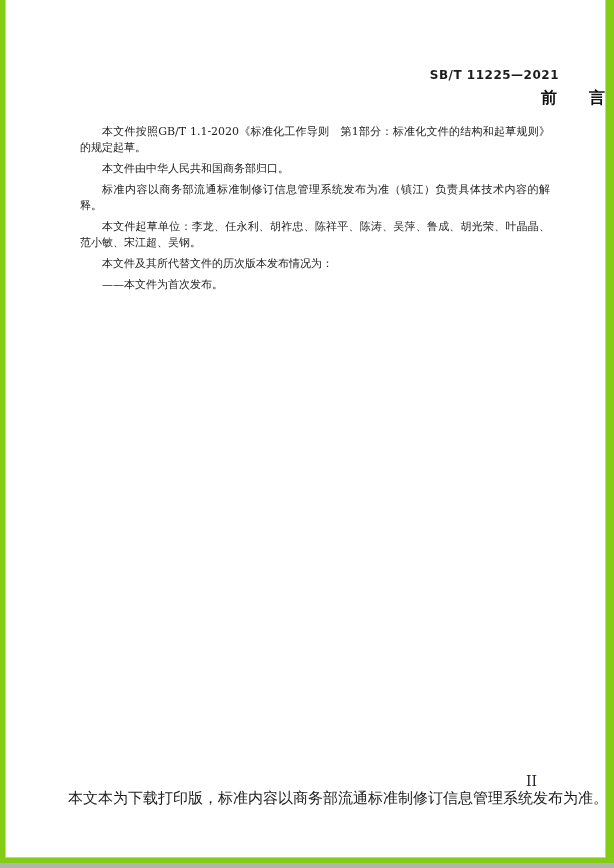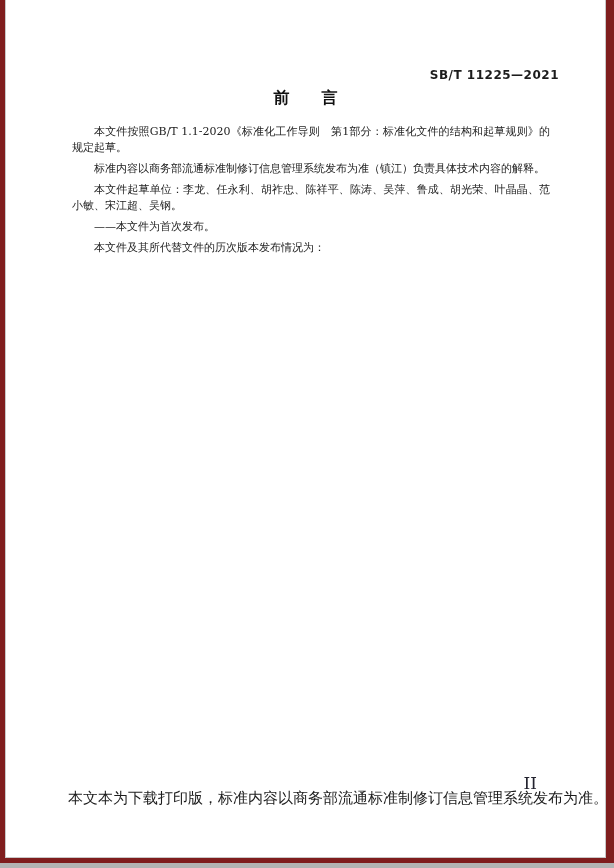--- a/index.html
+++ b/index.html
@@ -8,21 +8,21 @@
     background: #ffffff;
     width: 614px;
     height: 868px;
     overflow: hidden;
     font-family: "DejaVu Serif", "Liberation Serif", serif;
   }
   .canvas {
     position: relative;
     width: 614px;
     height: 868px;
-    background: #7f1d1d;
+    background: #84cc16;
   }
   .page {
     position: absolute;
     left: 5px;
     top: -3px;
     width: 601px;
     height: 861px;
     background: #ffffff;
     border: 1px solid #c8c8c8;
     box-sizing: border-box;
@@ -36,55 +36,55 @@
     font-size: 12px;
     letter-spacing: 0.5px;
     color: #1c1c1c;
     white-space: nowrap;
   }
   .title {
     position: absolute;
     top: 90px;
     left: 0;
     width: 100%;
-    text-align: center;
+    text-align: right;
     font-family: "DejaVu Sans", "Liberation Sans", sans-serif;
     font-weight: bold;
     font-size: 16px;
     color: #111111;
     white-space: pre;
   }
   .body-text {
     position: absolute;
     top: 126px;
     left: 62px;
     width: 482px;
     font-size: 11px;
     line-height: 16px;
     color: #1c1c1c;
     text-align: justify;
   }
   .body-text p {
-    margin: 0 0 5px 4px;
+    margin: 0 0 5px 12px;
     text-indent: 2em;
   }
   .footer-note {
     position: absolute;
     left: 62px;
     top: 791px;
     font-size: 15px;
     color: #1c1c1c;
     white-space: nowrap;
   }
   .page-number {
     position: absolute;
     right: 68px;
     top: 775px;
     font-family: "DejaVu Serif", "Liberation Serif", serif;
-    font-size: 17px;
+    font-size: 14px;
     color: #22222e;
   }
   .bottom-strip {
     position: absolute;
     left: 0;
     bottom: 0;
     width: 614px;
     height: 5px;
     background: #b2b4b3;
   }
@@ -94,24 +94,25 @@
 
 <div class="canvas">
   <div class="page">
 
     <div class="doc-number">SB/T 11225—2021</div>
 
     <div class="title">前　　言</div>
 
     <div class="body-text">
       <p>本文件按照GB/T 1.1-2020《标准化工作导则　第1部分：标准化文件的结构和起草规则》的规定起草。</p>
+      <p>本文件由中华人民共和国商务部归口。</p>
       <p>标准内容以商务部流通标准制修订信息管理系统发布为准（镇江）负责具体技术内容的解释。</p>
       <p>本文件起草单位：李龙、任永利、胡祚忠、陈祥平、陈涛、吴萍、鲁成、胡光荣、叶晶晶、范小敏、宋江超、吴钢。</p>
+      <p>本文件及其所代替文件的历次版本发布情况为：</p>
       <p>——本文件为首次发布。</p>
-      <p>本文件及其所代替文件的历次版本发布情况为：</p>
     </div>
 
     <div class="page-number">II</div>
 
     <div class="footer-note">本文本为下载打印版，标准内容以商务部流通标准制修订信息管理系统发布为准。</div>
 
   </div>
 
   <div class="bottom-strip"></div>
 </div>

